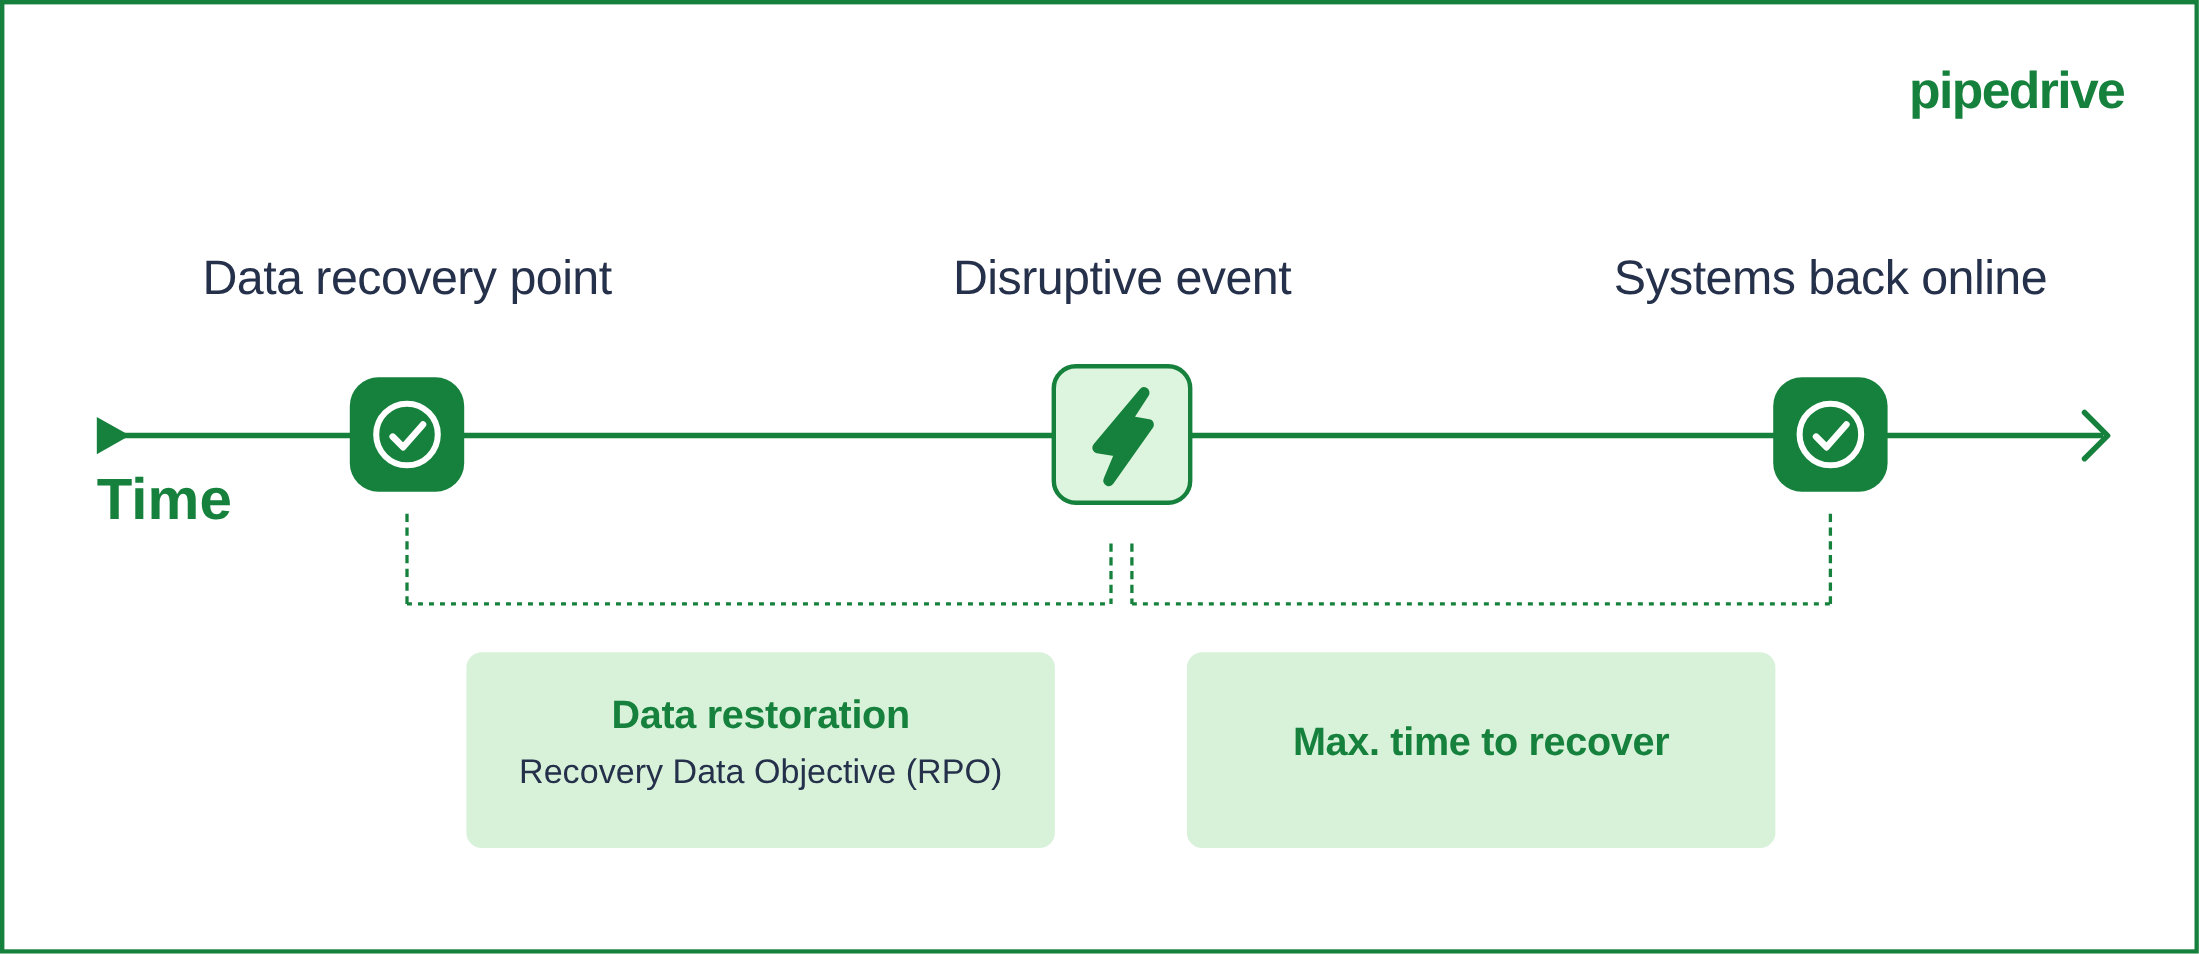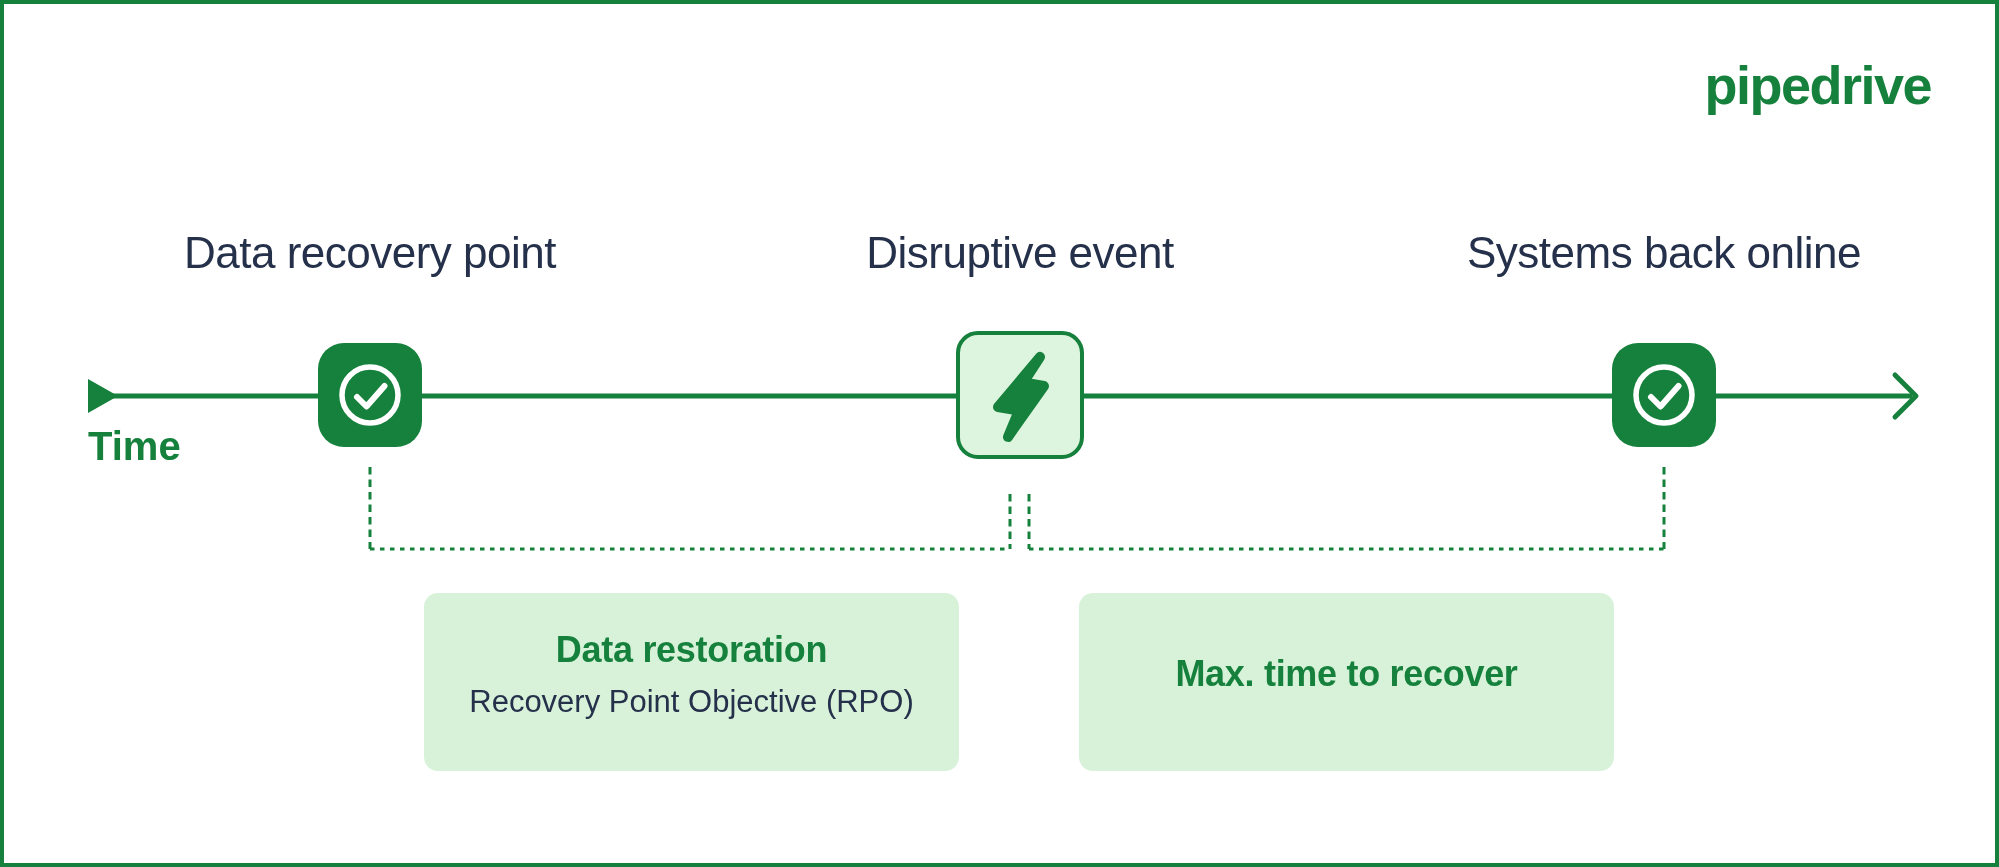--- a/index.html
+++ b/index.html
@@ -8,38 +8,38 @@
     position:relative;
     width:1999px;height:867px;
     box-sizing:border-box;
     background:#ffffff;
     border:4px solid var(--green);
     font-family:"Liberation Sans","DejaVu Sans",sans-serif;
     overflow:hidden;
   }
   .logo{
     position:absolute;top:50px;right:64px;
-    font-size:54px;font-weight:bold;letter-spacing:-1.5px;
+    font-size:47px;font-weight:bold;letter-spacing:-1.5px;
     color:var(--green);
   }
   .milestone-label{
     position:absolute;top:224px;
     transform:translateX(-50%);
     font-size:44px;font-weight:normal;letter-spacing:-0.5px;
     color:var(--navy);white-space:nowrap;
   }
   .milestone-label.m0{left:366px;}
   .milestone-label.m1{left:1016px;}
   .milestone-label.m2{left:1660px;}
   .overlay{position:absolute;left:0;top:0;width:1999px;height:867px;pointer-events:none;}
   .overlay .stroke{stroke:var(--green);}
   .overlay .fill{fill:var(--green);}
   .time-label{
     position:absolute;left:84px;top:420px;
-    font-size:40px;font-weight:bold;color:var(--green);
+    font-size:53px;font-weight:bold;color:var(--green);
   }
   .node{position:absolute;box-sizing:border-box;}
   .node.check{
     width:104px;height:104px;top:339px;
     background:var(--green);border-radius:26px;
   }
   .node.check.left{left:314px;}
   .node.check.right{left:1608px;}
   .node.bolt{
     left:952px;top:327px;width:128px;height:128px;
@@ -107,20 +107,20 @@
     <svg viewBox="0 0 104 104" aria-hidden="true">
       <circle cx="52" cy="52" r="28" fill="none" stroke="#ffffff" stroke-width="5.5"></circle>
       <path d="M39 54 L48.5 63.5 L66.5 43" fill="none" stroke="#ffffff" stroke-width="6" stroke-linecap="round" stroke-linejoin="round"></path>
     </svg>
   </div>
 
   <div class="time-label">Time</div>
 
   <div class="card rpo">
     <div class="card-title">Data restoration</div>
-    <div class="card-subtitle">Recovery Point Objective (RPO)</div>
+    <div class="card-subtitle">Recovery Data Objective (RPO)</div>
   </div>
 
   <div class="card rto">
     <div class="card-title">Max. time to recover</div>
   </div>
 
 </div>
 
 </body></html>

